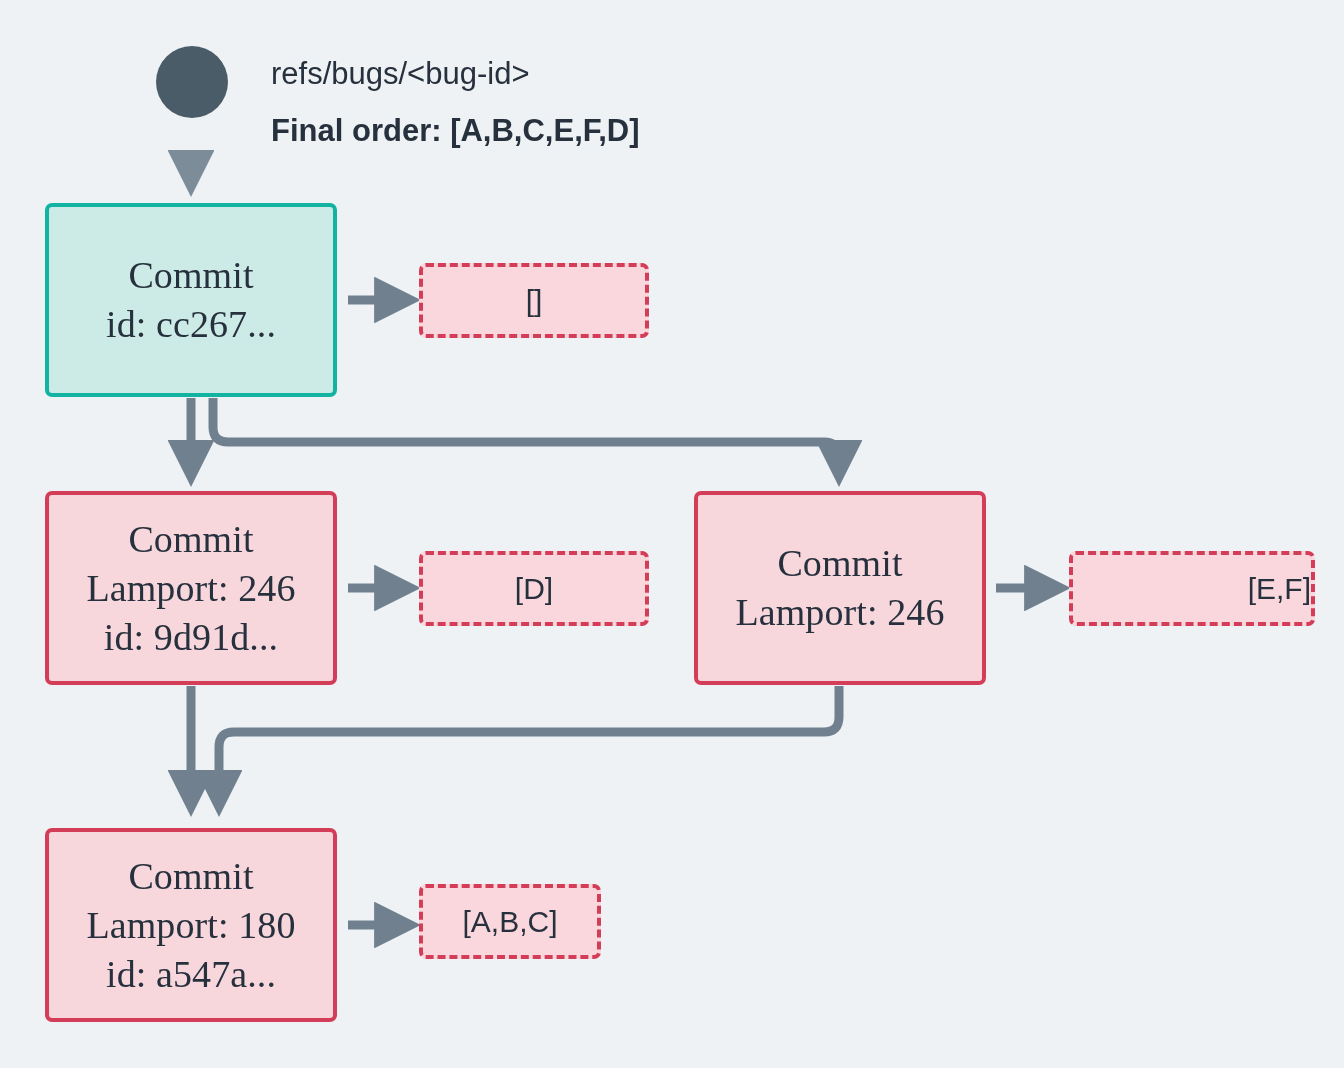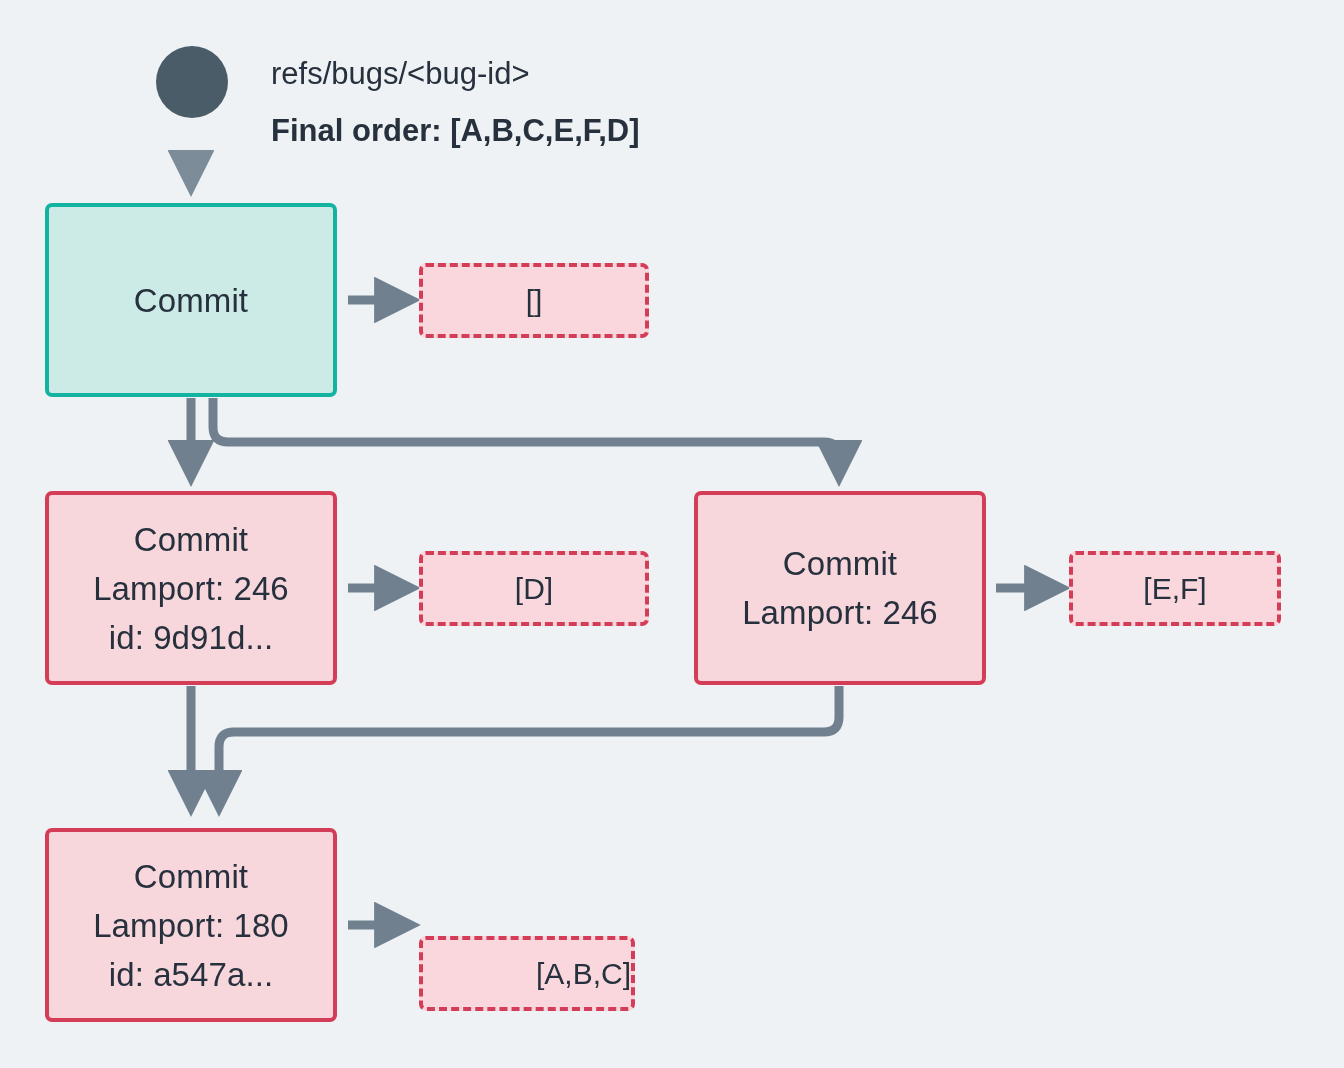--- a/index.html
+++ b/index.html
@@ -30,24 +30,25 @@
     position: absolute;
     box-sizing: border-box;
     display: flex;
     flex-direction: column;
     align-items: center;
     justify-content: center;
     border-radius: 7px;
     color: #27313d;
   }
   .node .line {
-    font-size: 33px;
+    font-size: 38px;
     line-height: 49px;
     white-space: nowrap;
     letter-spacing: 0.1px;
+    font-family: Liberation Serif, serif;
   }
   .commit-green {
     background: #cceae6;
     border: 4px solid #13b3a1;
   }
   .commit-red {
     background: #f7d6dc;
     border: 4px solid #d43d57;
   }
   .ops-box {
@@ -118,20 +119,21 @@
   </svg>
 
   <div class="root-dot" style="left:156px; top:46px; width:72px; height:72px;"></div>
 
   <div class="header-text header-ref" style="left:271px; top:56px;">refs/bugs/&lt;bug-id&gt;</div>
 
   <div class="header-text header-order" style="left:271px; top:113px;">Final order: [A,B,C,E,F,D]</div>
 
   <div class="node commit-green" style="left:45px; top:203px; width:292px; height:194px;">
     <div class="line">Commit</div>
+    <div class="line">id: cc267...</div>
   </div>
 
   <div class="ops-box" style="left:419px; top:263px; width:230px; height:75px;">
     <span>[]</span>
   </div>
 
   <div class="node commit-red" style="left:45px; top:491px; width:292px; height:194px;">
     <div class="line">Commit</div>
     <div class="line">Lamport: 246</div>
     <div class="line">id: 9d91d...</div>
@@ -139,27 +141,27 @@
 
   <div class="ops-box" style="left:419px; top:551px; width:230px; height:75px;">
     <span>[D]</span>
   </div>
 
   <div class="node commit-red" style="left:694px; top:491px; width:292px; height:194px;">
     <div class="line">Commit</div>
     <div class="line">Lamport: 246</div>
   </div>
 
-  <div class="ops-box" style="left:1069px; top:551px; width:212px; height:75px;">
+  <div class="ops-box" style="left:1069px; top:551px; width:246px; height:75px;justify-content:flex-end;">
     <span>[E,F]</span>
   </div>
 
   <div class="node commit-red" style="left:45px; top:828px; width:292px; height:194px;">
     <div class="line">Commit</div>
     <div class="line">Lamport: 180</div>
     <div class="line">id: a547a...</div>
   </div>
 
-  <div class="ops-box" style="left:419px; top:936px; width:216px; height:75px;justify-content:flex-end;">
+  <div class="ops-box" style="left:419px; top:884px; width:182px; height:75px;">
     <span>[A,B,C]</span>
   </div>
 
 </div>
 
 </body></html>

